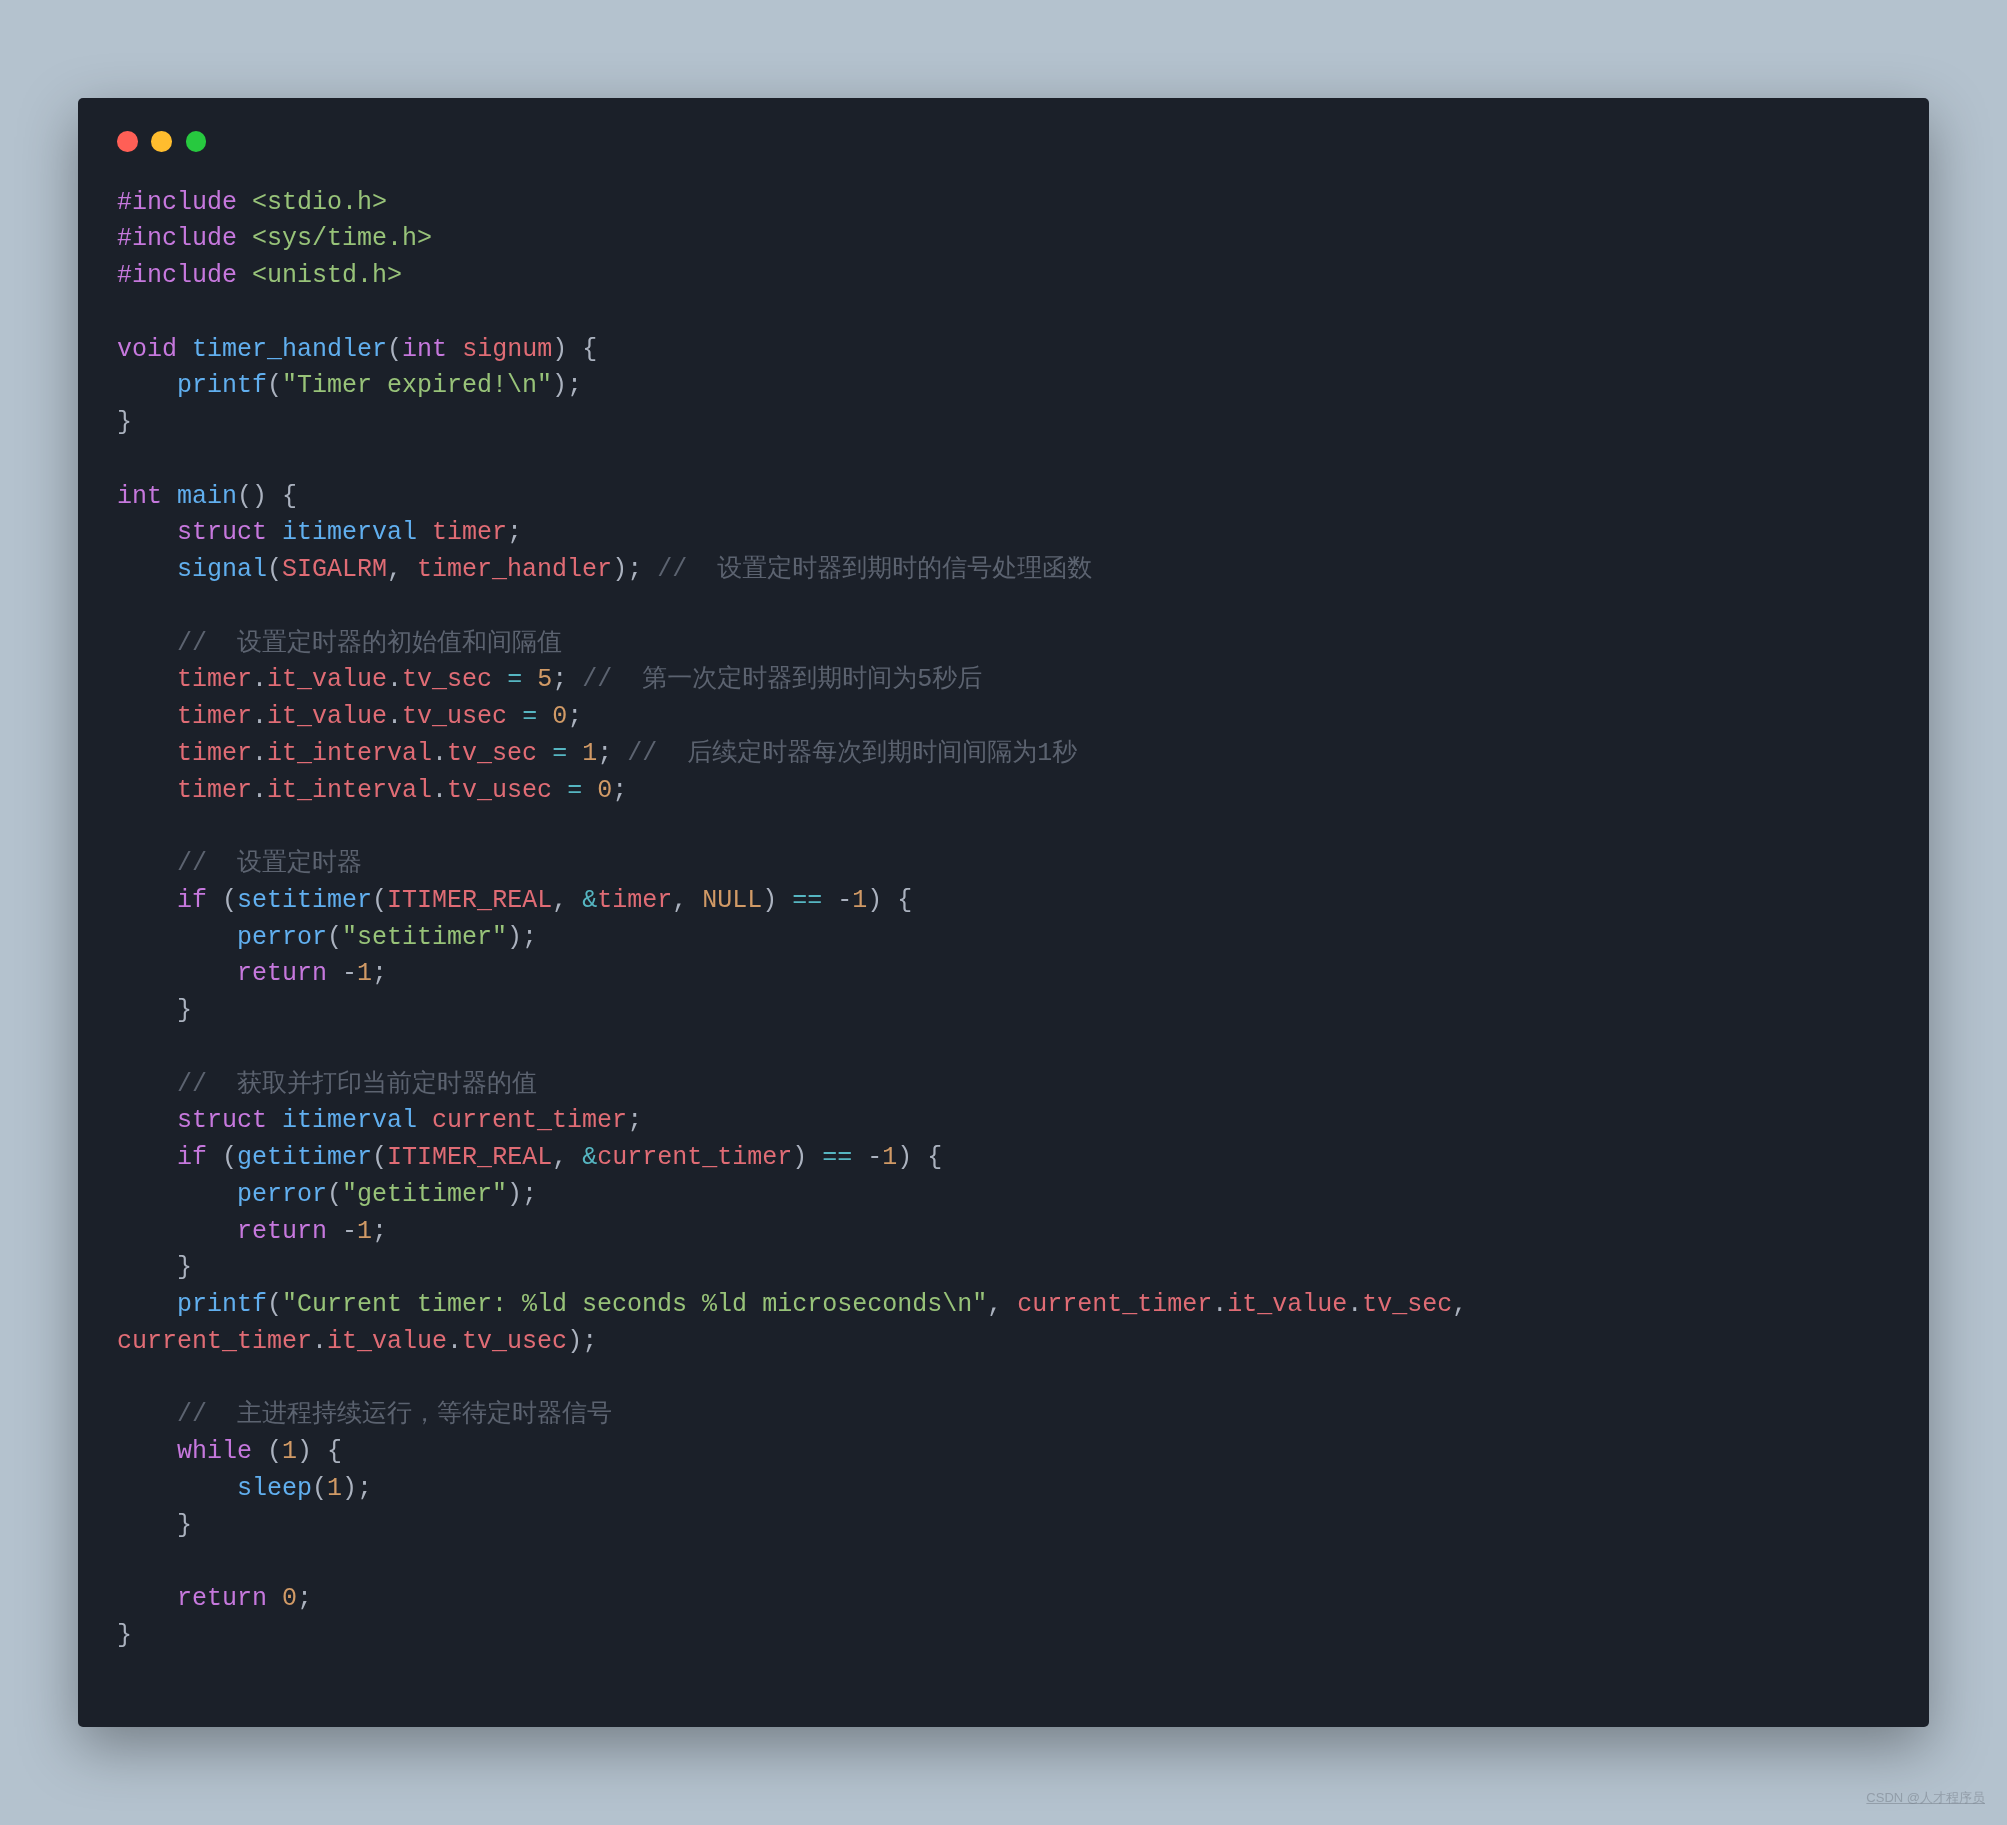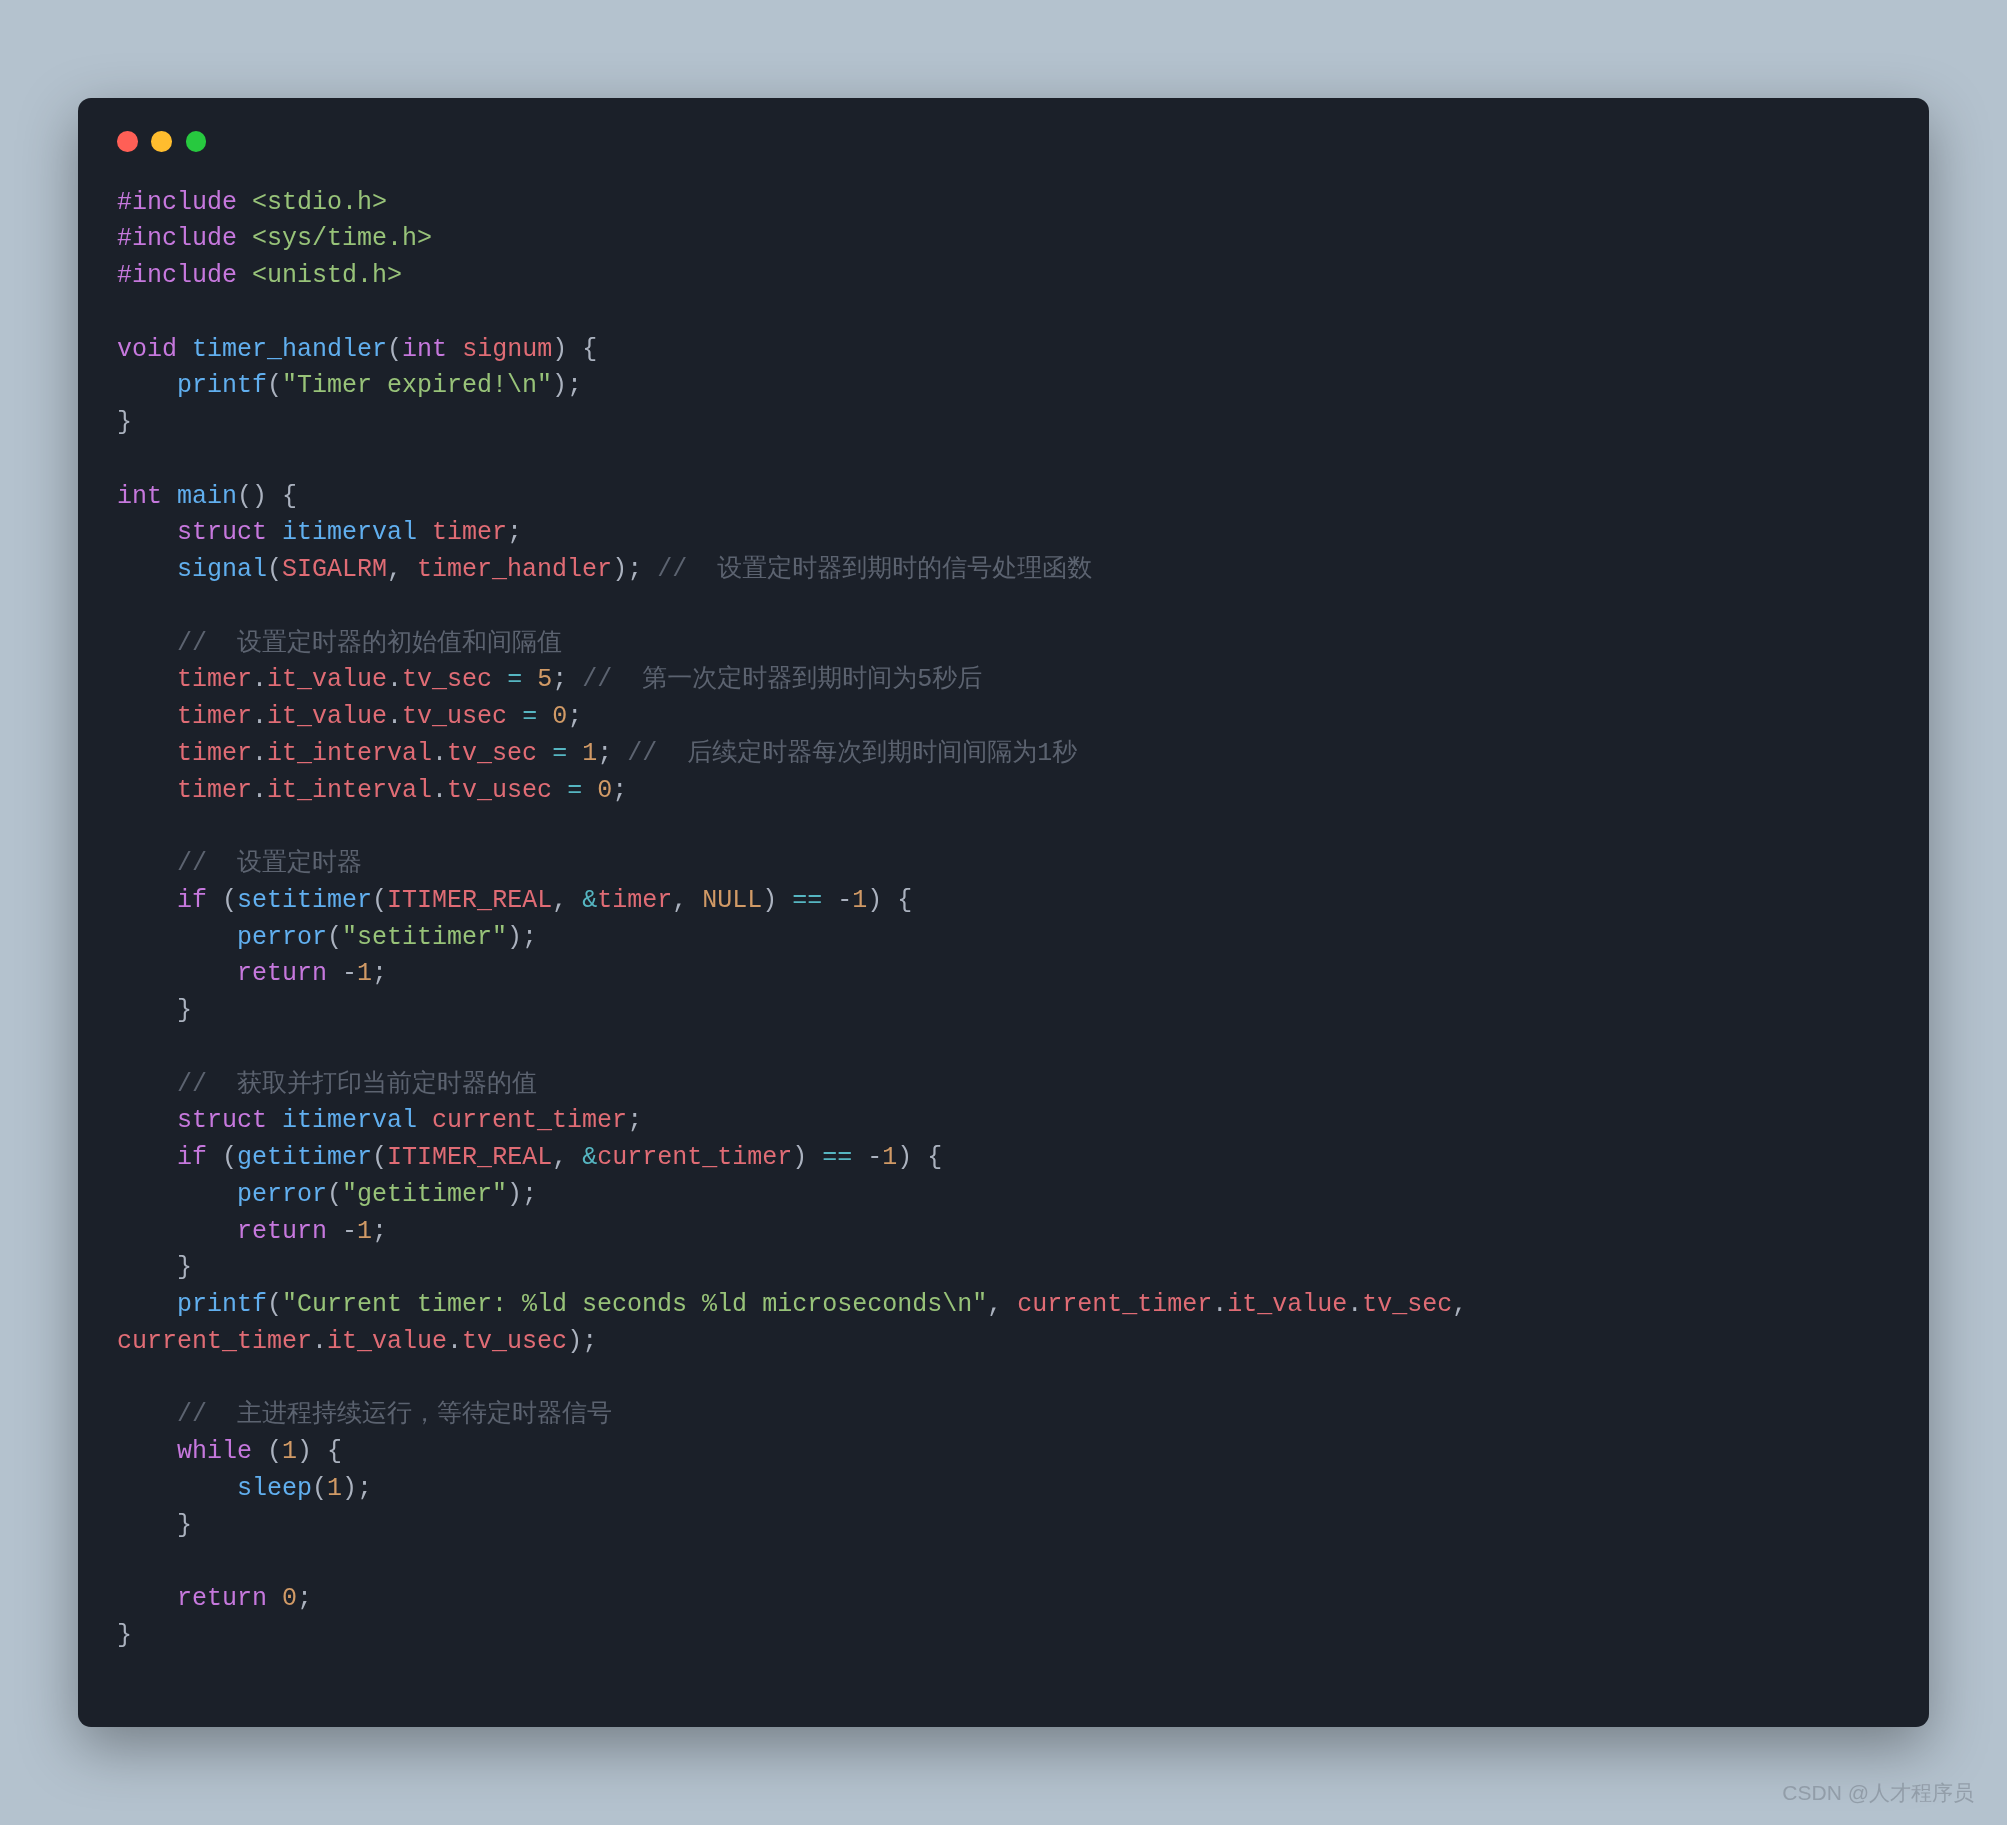--- a/index.html
+++ b/index.html
@@ -6,21 +6,21 @@
   body {
     background: #b4c2ce;
     width: 2007px;
     height: 1825px;
     padding: 98px 78px;
     font-family: "SFMono-Regular", Consolas, "Liberation Mono", Menlo, monospace;
     position: relative;
   }
   .window {
     background: #1b2029;
-    border-radius: 13px;
+    border-radius: 5px;
     width: 100%;
     height: 100%;
     padding: 33px 39px 39px 39px;
     box-shadow: 0 19.6px 59px rgba(0,0,0,0.35);
   }
   .controls {
     display: flex;
     gap: 13.7px;
     margin-bottom: 33px;
   }
@@ -46,24 +46,25 @@
   .num{ color: #d19a66; } 
   .fn { color: #61afef; } 
   .id { color: #e06c75; } 
   .idb{ color: #61afef; } 
   .cm { color: #5c6370; } 
   .op { color: #56b6c2; } 
   .p  { color: #abb2bf; } 
   .watermark {
     position: absolute;
     bottom: 17.6px;
-    right: 33px;
+    right: 22px;
     color: rgba(120,130,140,0.55);
-    font-size: 21px;
+    font-size: 13px;
     font-family: sans-serif;
+    text-decoration: underline;
   }
 </style>
 </head>
 <body>
 
 <div class="window">
   <div class="controls">
     <div class="dot red"></div>
     <div class="dot yellow"></div>
     <div class="dot green"></div>

